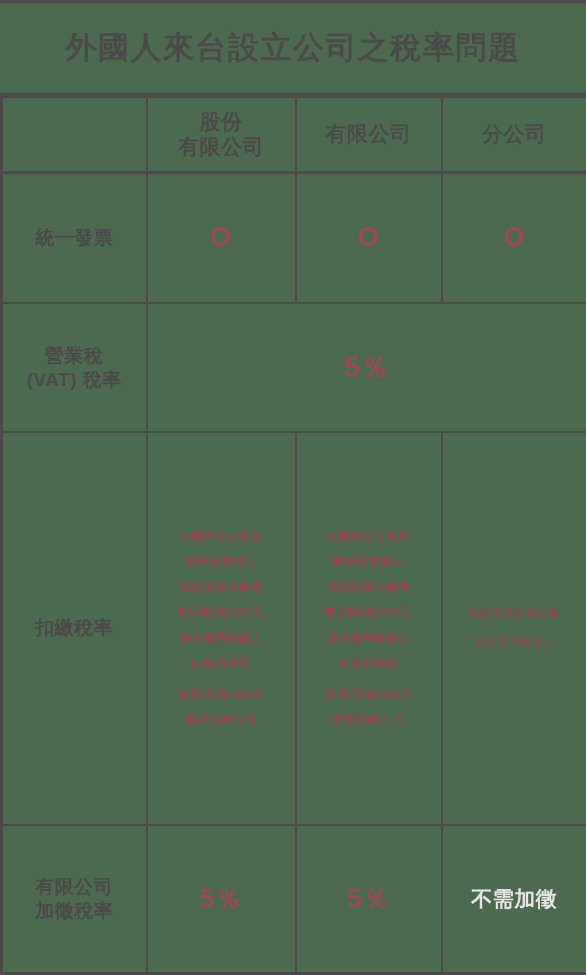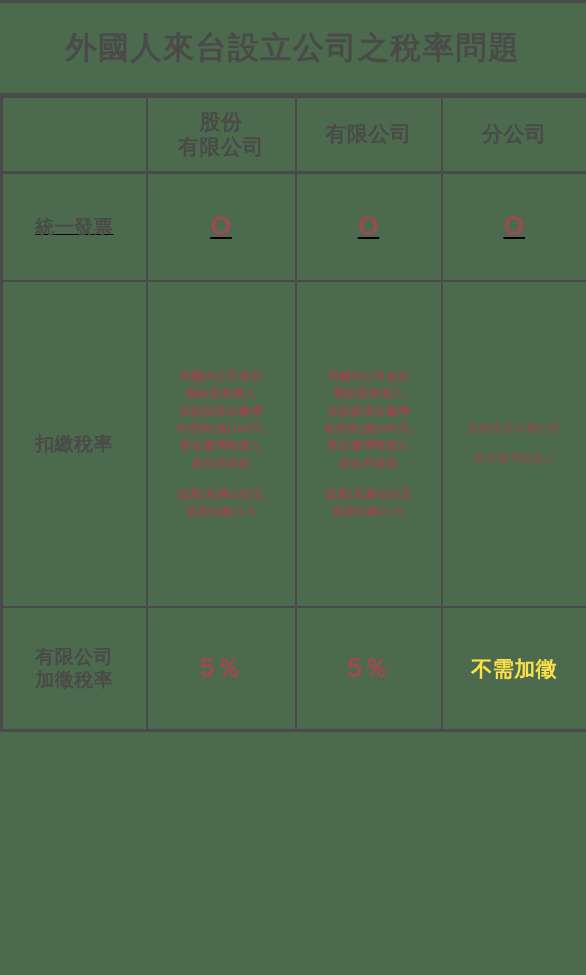--- a/index.html
+++ b/index.html
@@ -11,21 +11,21 @@
     width: 586px;
     height: 975px;
     background: #4c6b4e;
     font-family: "Liberation Sans", "DejaVu Sans", sans-serif;
     overflow: hidden;
   }
 
   .page {
     position: relative;
     width: 586px;
-    height: 732px;
+    height: 975px;
     box-sizing: border-box;
     background: #4c6b4e;
     display: flex;
     flex-direction: column;
   }
 
   
   .title-band {
     height: 96px;
     box-sizing: border-box;
@@ -97,44 +97,44 @@
   
   .val {
     color: #9b4a52;
     font-weight: bold;
     letter-spacing: 0.5px;
   }
   .val.circle   { font-size: 27px; color: #9b4a52; }
   .val.pct-big  { font-size: 29px; color: #9b4a52; }
   .val.pct      { font-size: 27px; color: #9b4a52; }
   .val.x-mark   { font-size: 27px; color: #9b4a52; }
-  .val.note     { font-size: 21px; color: #fde047; line-height: 1.3; }
+  .val.note     { font-size: 21px; color: #e5e5e5; line-height: 1.3; }
 
   
   .para {
     color: #8f4b4b;
     font-size: 11.5px;
     font-weight: bold;
     line-height: 1.52;
     letter-spacing: 0.2px;
     padding: 6px 4px;
   }
-  .para p { margin: 0; }
-  .para p.gap { margin-top: 13px; text-decoration: underline; }
+  .para p { margin: 8px; }
+  .para p.gap { margin-top: 13px; }
 
   .para-short {
     color: #8f4b4b;
     font-size: 11.5px;
     font-weight: normal;
     line-height: 1.55;
     letter-spacing: 0.2px;
   }
 
   
-  .r-invoice   { height: 97px; text-decoration: underline; }
+  .r-invoice   { height: 97px; }
   .r-vat       { height: 95px; }
   .r-income    { height: 92px; }
   .r-withhold  { height: 90px; }
   .r-levy      { height: 290px; }
   .r-undist    { height: 110px; }
 </style>
 </head>
 <body>
 
 <div class="page">
@@ -163,20 +163,27 @@
     </thead>
     <tbody>
 
       <tr class="r-invoice">
         <td class="row-label">統一發票</td>
         <td class="val circle">O</td>
         <td class="val circle">O</td>
         <td class="val circle">O</td>
       </tr>
 
+      <tr class="r-vat">
+        <td class="row-label">
+          <div>營業稅</div>
+          <div>(VAT) 稅率</div>
+        </td>
+        <td class="val pct-big" colspan="3">5％</td>
+      </tr>
 
 
 
       <tr class="r-levy">
         <td class="row-label">扣繳稅率</td>
         <td class="para">
           <div>
               <p>同團內公司規定</p>
               <p>匯給股東個人</p>
               <p>按該股東在臺灣</p>

